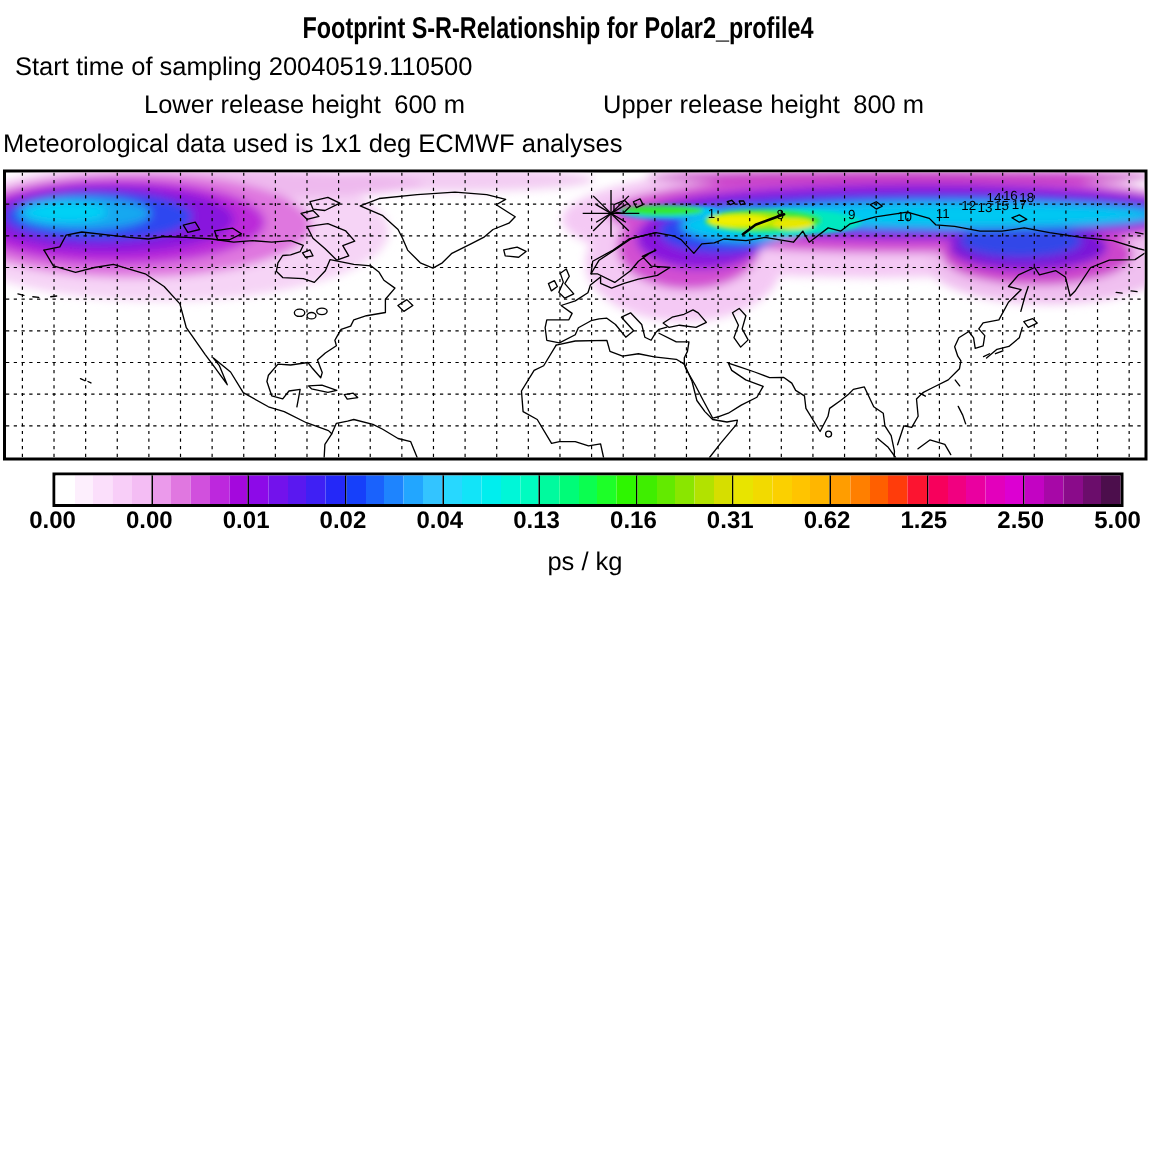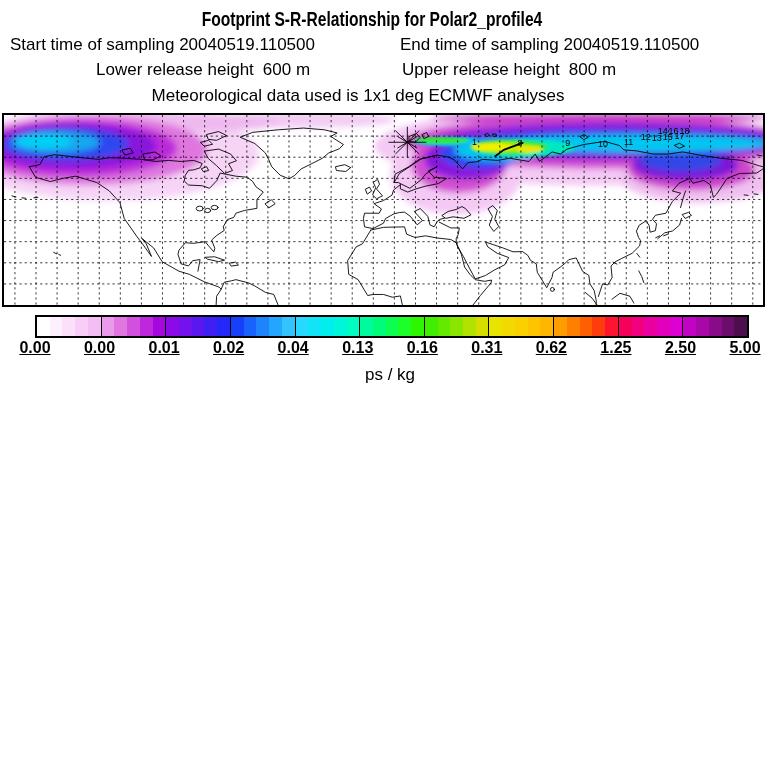--- a/index.html
+++ b/index.html
@@ -4,46 +4,45 @@
 <style>
   html,body{margin:0;padding:0;background:#fff;}
   .page{position:relative;width:768px;height:768px;background:#ffffff;overflow:hidden;
         font-family:"Liberation Sans", sans-serif;color:#000;}
   .abs{position:absolute;}
   .title{top:8px;left:0;width:744px;text-align:center;font-size:20px;font-weight:bold;
          transform:scaleX(0.78);transform-origin:50% 50%;white-space:nowrap;}
   .hline{font-size:17px;white-space:nowrap;}
   .l2a{top:35px;left:10px;}  .l2b{top:35px;left:400px;}
   .l3a{top:60px;left:96px;}  .l3b{top:60px;left:402px;}
-  .l4{top:86px;left:12px;width:692px;text-align:center;}
+  .l4{top:86px;left:2px;width:692px;}
   .val-gap{margin-left:9px;}
   .mapbox{left:2px;top:113px;width:763px;height:194px;border:2px solid #000;
           box-sizing:border-box;background:#fff;}
   .mapbox svg{display:block;width:100%;height:100%;}
   .cbar{left:35px;top:315px;width:710px;height:19px;border:2px solid #000;
         box-sizing:content-box;display:flex;}
   .cb-seg{flex:1 1 0;display:flex;border-left:1.5px solid #000;}
   .cb-seg:first-child{border-left:none;}
   .cb-sub{flex:1 1 0;}
   .cb-labels{left:35px;top:339px;width:710px;height:18px;font-weight:bold;font-size:16px;}
-  .cb-labels span{position:absolute;transform:translateX(-50%);white-space:nowrap;text-decoration:underline;}
+  .cb-labels span{position:absolute;transform:translateX(-50%);white-space:nowrap;}
   .unit{left:35px;top:365px;width:710px;text-align:center;font-size:17px;}
   .maxline{left:35px;top:393px;width:710px;text-align:center;font-size:17px;white-space:nowrap;}
   .maxline .v{margin-left:10px;}
   .maxline .u{margin-left:8px;}
 </style>
 </head>
 <body>
 
 <div class="page">
 
   <div class="abs title">Footprint S-R-Relationship for Polar2_profile4</div>
 
   <div class="abs hline l2a"><span>Start time of sampling</span> <span>20040519.110500</span></div>
-  <div class="abs hline l2b"><span>End time of sampling</span> <span>20040519.110500</span></div>
 
   <div class="abs hline l3a"><span>Lower release height</span><span class="val-gap">600 m</span></div>
   <div class="abs hline l3b"><span>Upper release height</span><span class="val-gap">800 m</span></div>
 
   <div class="abs hline l4">Meteorological data used is 1x1 deg ECMWF analyses</div>
 
   <div class="abs mapbox">
     <svg viewBox="0 0 764 195" preserveAspectRatio="none">
       <defs>
         <filter id="soft" x="-30%" y="-30%" width="160%" height="160%">

